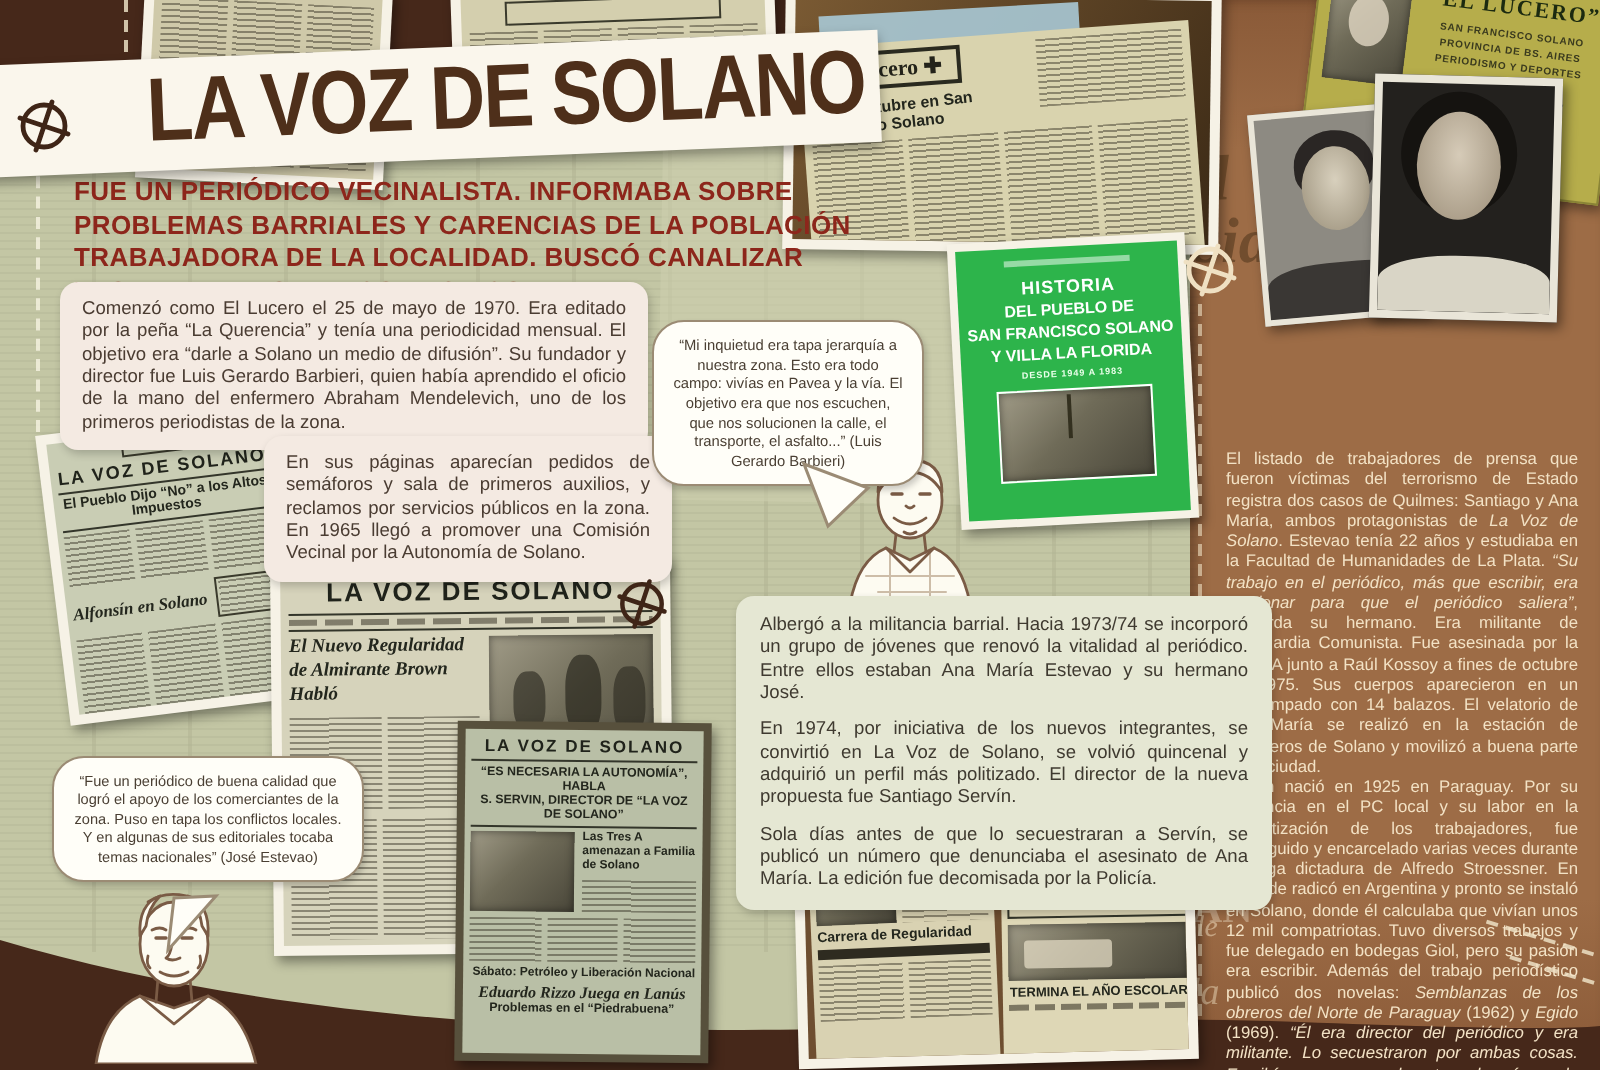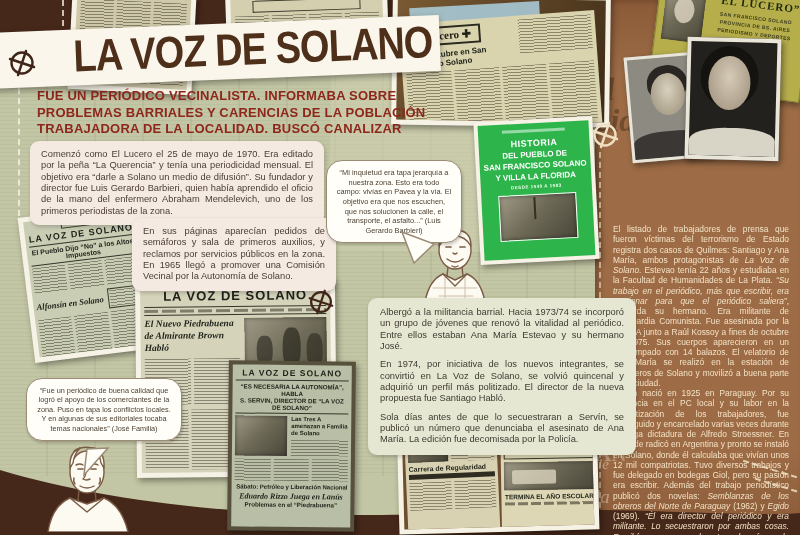--- a/index.html
+++ b/index.html
@@ -204,21 +204,21 @@
   </div>
 
   <div class="clip abs" style="left:136px;top:279px;width:200px;height:198px;transform:rotate(-0.6deg);">
     <div class="paper" style="background:#d6d3bb;padding:4px;">
       <div class="masthead" style="font-size:13px;">LA VOZ DE SOLANO</div>
       <div class="rule" style="margin-top:3px"></div>
       <div style="height:3px;background:repeating-linear-gradient(90deg, rgba(45,40,28,.5) 0 14px, transparent 14px 18px);"></div>
       <div class="rule"></div>
       <div style="display:flex;gap:5px;margin-top:3px;">
         <div style="width:52%;">
-          <div class="serifit np-headline" style="font-size:9.5px;line-height:1.25;">El Nuevo Piedrabuena de Almirante Brown Habló</div>
+          <div class="serifit np-headline" style="font-size:9.5px;line-height:1.25;">El Nuevo Regularidad de Almirante Brown Habló</div>
           <div class="cols" style="height:46px;margin-top:4px">
               <div class="newscol"></div>
               <div class="newscol"></div>
             </div>
         </div>
         <div class="photo-bw" style="flex:1;height:86px;position:relative;">
           <div style="position:absolute;left:12px;top:18px;width:16px;height:30px;background:rgba(30,28,20,.55);border-radius:40%;"></div>
           <div style="position:absolute;left:38px;top:10px;width:18px;height:40px;background:rgba(30,28,20,.6);border-radius:40%;"></div>
           <div style="position:absolute;left:62px;top:16px;width:16px;height:34px;background:rgba(30,28,20,.5);border-radius:40%;"></div>
         </div>
@@ -315,21 +315,21 @@
   <div class="abs dash-diag" style="left:754px;top:484px;width:44px;transform:rotate(17deg);z-index:5;"></div>
 
   <div class="intro abs">FUE UN PERIÓDICO VECINALISTA. INFORMABA SOBRE PROBLEMAS BARRIALES Y CARENCIAS DE LA POBLACIÓN TRABAJADORA DE LA LOCALIDAD. BUSCÓ CANALIZAR LAS DEMANDAS DE LOS VECINOS.</div>
 
   <div class="tbox abs" style="left:30px;top:141px;width:272px;">Comenzó como <b>El Lucero</b> el 25 de mayo de 1970. Era editado por la peña “La Querencia” y tenía una periodicidad mensual. El objetivo era “darle a Solano un medio de difusión”. Su fundador y director fue Luis Gerardo Barbieri, quien había aprendido el oficio de la mano del enfermero Abraham Mendelevich, uno de los primeros periodistas de la zona.</div>
 
   <div class="tbox abs" style="left:132px;top:218px;width:182px;">En sus páginas aparecían pedidos de semáforos y sala de primeros auxilios, y reclamos por servicios públicos en la zona. En 1965 llegó a promover una Comisión Vecinal por la Autonomía de Solano.</div>
 
   <div class="tbox sage abs" style="left:332px;top:298px;width:244px;padding:9px 12px;margin-left:36px;">
     <p>Albergó a la militancia barrial. Hacia 1973/74 se incorporó un grupo de jóvenes que renovó la vitalidad al periódico. Entre ellos estaban <b>Ana María Estevao</b> y su hermano José.</p>
-    <p>En 1974, por iniciativa de los nuevos integrantes, se convirtió en <b>La Voz de Solano</b>, se volvió quincenal y adquirió un perfil más politizado. El director de la nueva propuesta fue <b>Santiago Habló</b>.</p>
+    <p>En 1974, por iniciativa de los nuevos integrantes, se convirtió en <b>La Voz de Solano</b>, se volvió quincenal y adquirió un perfil más politizado. El director de la nueva propuesta fue <b>Santiago Servín</b>.</p>
     <p>Sola días antes de que lo secuestraran a Servín, se publicó un número que denunciaba el asesinato de Ana María. La edición fue decomisada por la Policía.</p>
   </div>
 
   <div class="bubble abs" style="left:326px;top:160px;width:116px;">“Mi inquietud era tapa jerarquía a nuestra zona. Esto era todo campo: vivías en Pavea y la vía. El objetivo era que nos escuchen, que nos solucionen la calle, el transporte, el asfalto...” (Luis Gerardo Barbieri)</div>
   <svg class="abs" style="left:398px;top:230px;z-index:9" width="42" height="36" viewBox="0 0 42 36">
     <path d="M4 2 L36 14 L16 33 Z" fill="#fffef8" stroke="#9b8b74" stroke-width="1.5"></path>
   </svg>
   <svg class="abs" style="left:415px;top:224px;z-index:4" width="80" height="78" viewBox="0 0 80 78">
     <g fill="#fdfbf1" stroke="#7a5b45" stroke-width="1.4" stroke-linecap="round" stroke-linejoin="round">
       <path d="M10 78 Q14 56 28 50 L40 56 L52 50 Q66 56 70 78 Z"></path>
@@ -338,21 +338,21 @@
       <path d="M33 43 L32 52 M47 43 L48 52" fill="none"></path>
       <ellipse cx="40" cy="26" rx="16" ry="19"></ellipse>
       <path d="M24 22 Q24 6 40 6 Q56 6 56 22 Q50 12 40 12 Q30 12 24 22 Z"></path>
       <path d="M31 23 L36 23 M45 23 L50 23" fill="none" stroke-width="1.7"></path>
       <path d="M38 29 Q40 31 42 29" fill="none"></path>
       <path d="M32 35 Q40 41 48 35 Q44 38 40 38 Q36 38 32 35 Z" fill="#7a5b45"></path>
       <path d="M37 42 Q40 44 43 42" fill="none"></path>
     </g>
   </svg>
 
-  <div class="bubble abs" style="left:26px;top:378px;width:136px;font-size:7.3px;">“Fue un periódico de buena calidad que logró el apoyo de los comerciantes de la zona. Puso en tapa los conflictos locales. Y en algunas de sus editoriales tocaba temas nacionales” (José Familia)</div>
+  <div class="bubble abs" style="left:26px;top:378px;width:136px;font-size:7.3px;">“Fue un periódico de buena calidad que logró el apoyo de los comerciantes de la zona. Puso en tapa los conflictos locales. Y en algunas de sus editoriales tocaba temas nacionales” (José Estevao)</div>
   <svg class="abs" style="left:80px;top:446px;z-index:9" width="34" height="32" viewBox="0 0 34 32">
     <path d="M28 2 L4 29 L7 3 Z" fill="#fffef8" stroke="#9b8b74" stroke-width="1.5"></path>
   </svg>
   <svg class="abs" style="left:40px;top:432px;z-index:6" width="95" height="100" viewBox="0 0 95 100">
     <g fill="#fdfbf1" stroke="#7a5b45" stroke-width="1.4" stroke-linecap="round" stroke-linejoin="round">
       <path d="M8 100 Q12 74 30 66 L47 72 L64 66 Q82 74 88 100 Z"></path>
       <path d="M30 66 L47 80 L64 66" fill="none"></path>
       <path d="M39 57 L38 69 M55 57 L56 69" fill="none"></path>
       <ellipse cx="47" cy="40" rx="17" ry="21"></ellipse>
       <path d="M30 36 Q29 20 40 16 Q34 22 33 31 Z M64 36 Q65 20 54 16 Q60 22 61 31 Z"></path>

